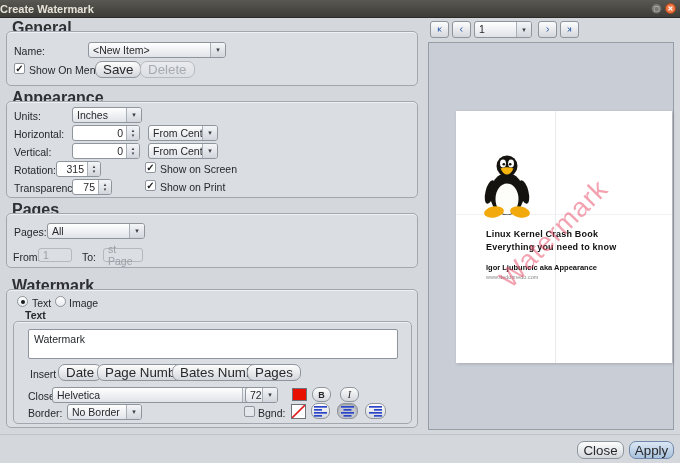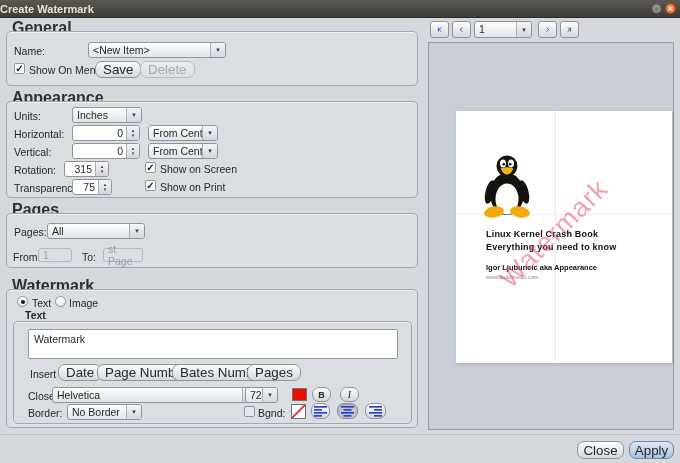--- a/index.html
+++ b/index.html
@@ -121,21 +121,21 @@
         <span>▴</span>
         <span>▾</span>
       </span>
   </div>
   <div class="combo" style="left:148px;top:143px;width:70px">
     <span class="txt">From Center</span>
     <span class="arr">▾</span>
   </div>
 
   <span class="lbl" style="left:14px;top:164px">Rotation:</span>
-  <div class="spin" style="left:64px;top:161px;width:45px">
+  <div class="spin" style="left:56px;top:161px;width:45px">
     <span class="val">315</span>
     <span class="ud">
         <span>▴</span>
         <span>▾</span>
       </span>
   </div>
   <div class="cb" style="left:145px;top:162px"><span>✓</span></div>
   <span class="lbl" style="left:160px;top:163px">Show on Screen</span>
 
   <span class="lbl" style="left:14px;top:182px">Transparency:</span>

